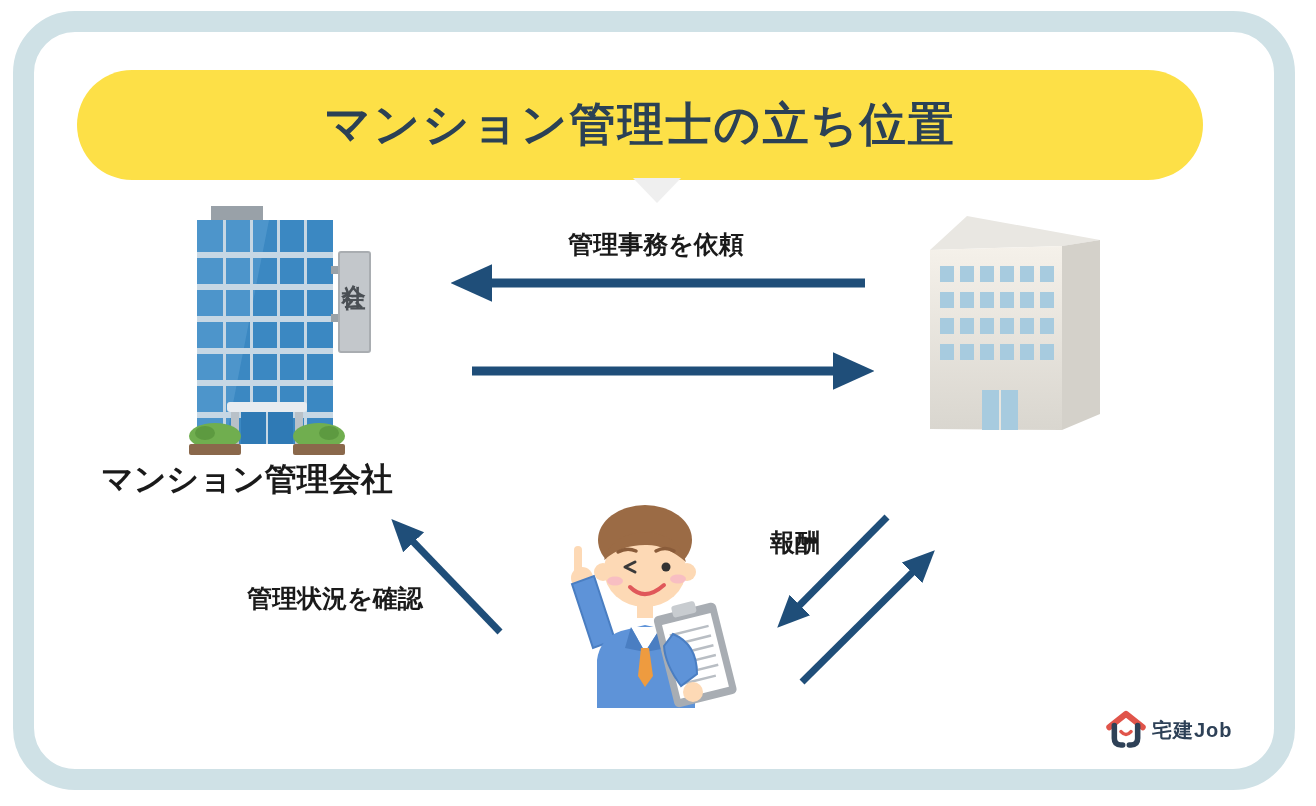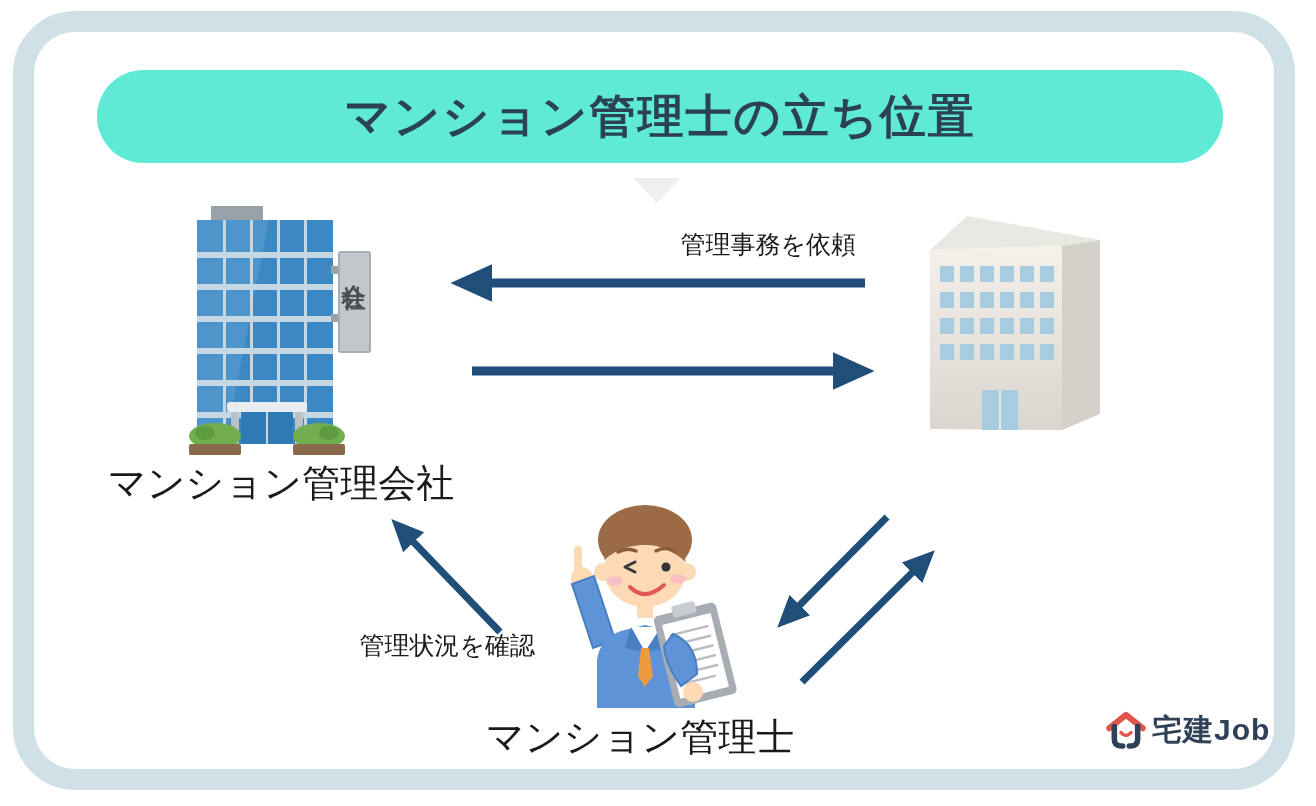--- a/index.html
+++ b/index.html
@@ -5,42 +5,42 @@
   html,body{margin:0;padding:0;background:#ffffff;}
   .canvas{
     position:relative;width:1316px;height:806px;background:#ffffff;overflow:hidden;
     font-family:"Liberation Sans","DejaVu Sans",sans-serif;color:#1a1a1a;
   }
   .frame{
     position:absolute;left:13px;top:11px;width:1282px;height:779px;
     box-sizing:border-box;border:21px solid #cfe1e6;border-radius:62px;background:transparent;
   }
   .banner{
-    position:absolute;left:97px;top:70px;width:1126px;height:93px;
-    background:#5eead4;border-radius:55px;display:flex;align-items:center;justify-content:center;
+    position:absolute;left:77px;top:70px;width:1126px;height:110px;
+    background:#fde047;border-radius:55px;display:flex;align-items:center;justify-content:center;
   }
   .banner-tail{
     position:absolute;left:633px;top:178px;width:0;height:0;
     border-left:24px solid transparent;border-right:24px solid transparent;border-top:25px solid #efefef;
   }
   .title{
     font-size:46px;font-weight:bold;color:#2b4155;letter-spacing:2px;white-space:nowrap;
   }
   .entity-label{
-    position:absolute;width:360px;text-align:center;font-size:38px;font-weight:normal;color:#1a1a1a;white-space:nowrap;
+    position:absolute;width:360px;text-align:left;font-size:32px;font-weight:bold;color:#1a1a1a;white-space:nowrap;
   }
   .arrow-label{
-    position:absolute;text-align:right;font-size:25px;font-weight:normal;color:#1a1a1a;white-space:nowrap;
+    position:absolute;text-align:center;font-size:25px;font-weight:bold;color:#1a1a1a;white-space:nowrap;
   }
   .arrows-layer{position:absolute;left:0;top:0;width:1316px;height:806px;pointer-events:none;}
   .illus{position:absolute;}
   .logo{
     position:absolute;left:1106px;top:710px;display:flex;align-items:center;gap:6px;
   }
-  .logo-text{font-size:30px;font-weight:bold;color:#2e4157;letter-spacing:1px;}
+  .logo-text{font-size:20px;font-weight:bold;color:#2e4157;letter-spacing:1px;}
 </style>
 </head>
 <body>
 
 <div class="canvas">
 
   <div class="frame"></div>
 
   <div class="banner">
     <div class="title">マンション管理士の立ち位置</div>
@@ -54,21 +54,22 @@
       </marker>
     </defs>
     <line x1="865" y1="283" x2="463" y2="283" stroke="#1f4e79" stroke-width="9" marker-end="url(#ah)"></line>
     <line x1="472" y1="371" x2="862" y2="371" stroke="#1f4e79" stroke-width="9" marker-end="url(#ah)"></line>
     <line x1="500" y1="632" x2="398" y2="526" stroke="#1f4e79" stroke-width="7" marker-end="url(#ah)"></line>
     <line x1="887" y1="517" x2="784" y2="621" stroke="#1f4e79" stroke-width="7" marker-end="url(#ah)"></line>
     <line x1="802" y1="682" x2="928" y2="557" stroke="#1f4e79" stroke-width="7" marker-end="url(#ah)"></line>
   </svg>
 
   <div class="arrow-label" style="left:456px;top:228px;width:400px;">管理事務を依頼</div>
-  <div class="arrow-label" style="left:135px;top:582px;width:400px;margin-top:47px;">管理状況を確認</div>
+  <div class="arrow-label" style="left:135px;top:582px;width:400px;">管理状況を確認</div>
+  <div class="arrow-label" style="left:695px;top:526px;width:200px;">報酬</div>
 
   <svg class="illus" style="left:183px;top:206px;width:190px;height:250px;" viewBox="0 0 190 250">
     <rect x="28" y="0" width="52" height="16" fill="#99a1a8"></rect>
     <rect x="14" y="14" width="136" height="224" fill="#3b88c2"></rect>
     <polygon points="14,14 86,14 42,238 14,238" fill="#63a7d6" opacity="0.45"></polygon>
     <g fill="#c6d7e4">
       <rect x="14" y="46" width="136" height="6"></rect>
       <rect x="14" y="78" width="136" height="6"></rect>
       <rect x="14" y="110" width="136" height="6"></rect>
       <rect x="14" y="142" width="136" height="6"></rect>
@@ -172,21 +173,20 @@
         <line x1="130" y1="152" x2="170" y2="152"></line>
         <line x1="130" y1="162" x2="170" y2="162"></line>
         <line x1="130" y1="172" x2="170" y2="172"></line>
         <line x1="130" y1="182" x2="170" y2="182"></line>
         <line x1="130" y1="192" x2="165" y2="192"></line>
       </g>
     </g>
     <path d="M128,146 Q152,156 152,186 L136,198 Q120,176 119,158 Z" fill="#5e93d8" stroke="#4a7ec2" stroke-width="2"></path>
     <circle cx="148" cy="204" r="10" fill="#fdd9b5"></circle>
   </svg>
-  <div class="entity-label" style="left:460px;top:712px;">マンション管理士</div>
 
   <div class="logo">
     <svg width="40" height="40" viewBox="0 0 36 36">
       <path d="M3,15.5 L18,3.5 L33,15.5" stroke="#e0544a" stroke-width="5.5" fill="none" stroke-linecap="round" stroke-linejoin="round"></path>
       <path d="M7.5,14 L7.5,25.5 Q7.5,31.5 13.5,31.5 L15,31.5" stroke="#2e4157" stroke-width="5" fill="none" stroke-linecap="round"></path>
       <path d="M28.5,14 L28.5,25.5 Q28.5,31.5 22.5,31.5 L21,31.5" stroke="#2e4157" stroke-width="5" fill="none" stroke-linecap="round"></path>
       <path d="M13.5,19.5 Q18,24.5 22.5,19.5" stroke="#e0544a" stroke-width="3.2" fill="none" stroke-linecap="round"></path>
     </svg>
     <span class="logo-text">宅建Job</span>
   </div>

